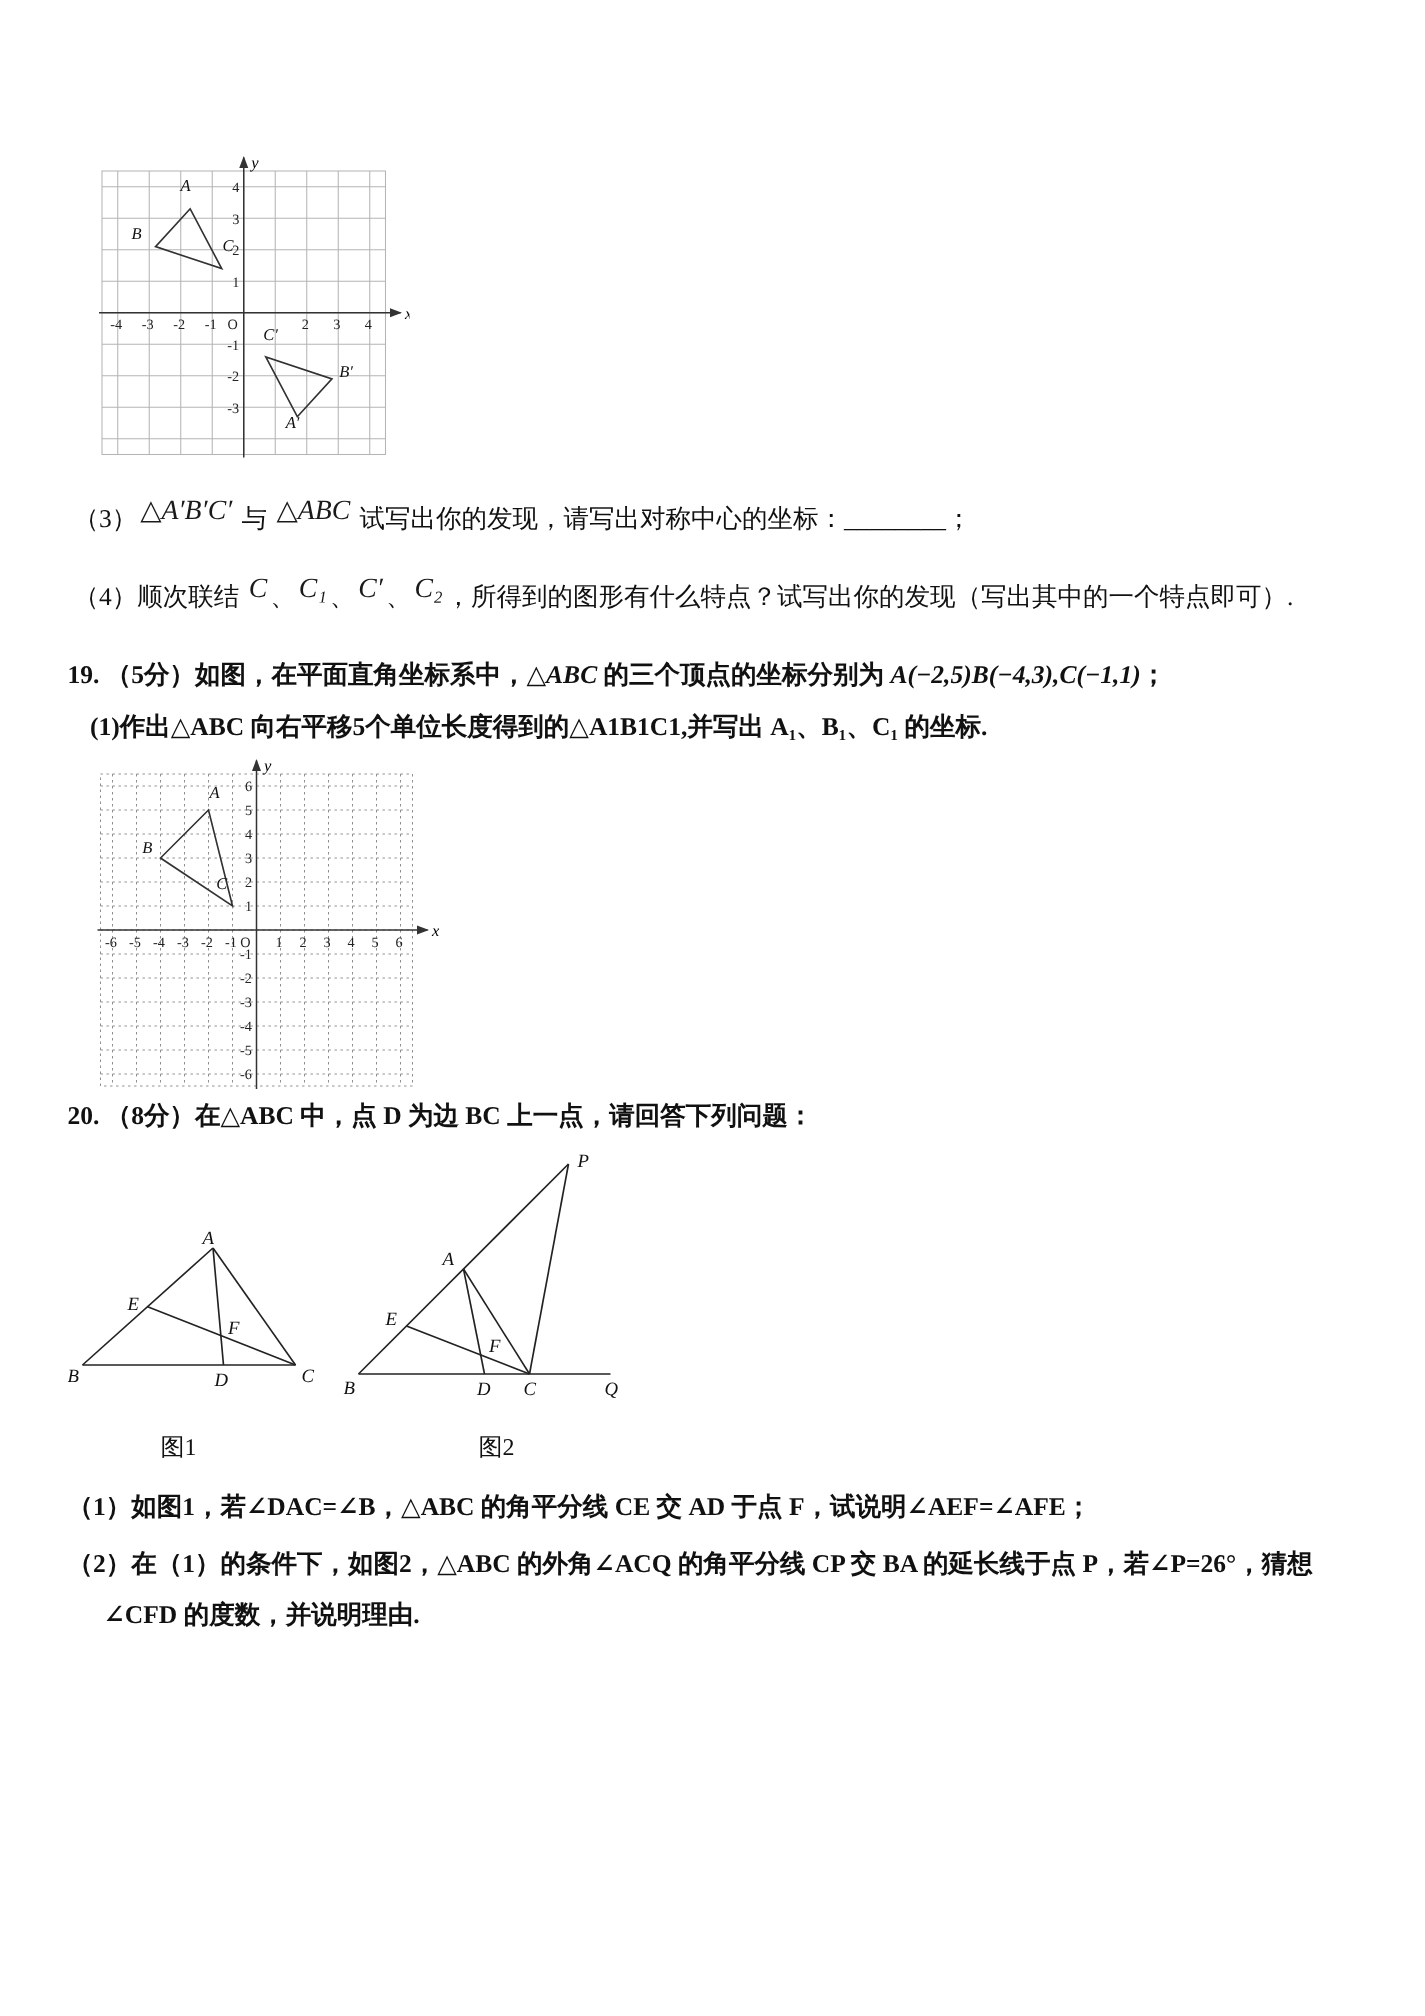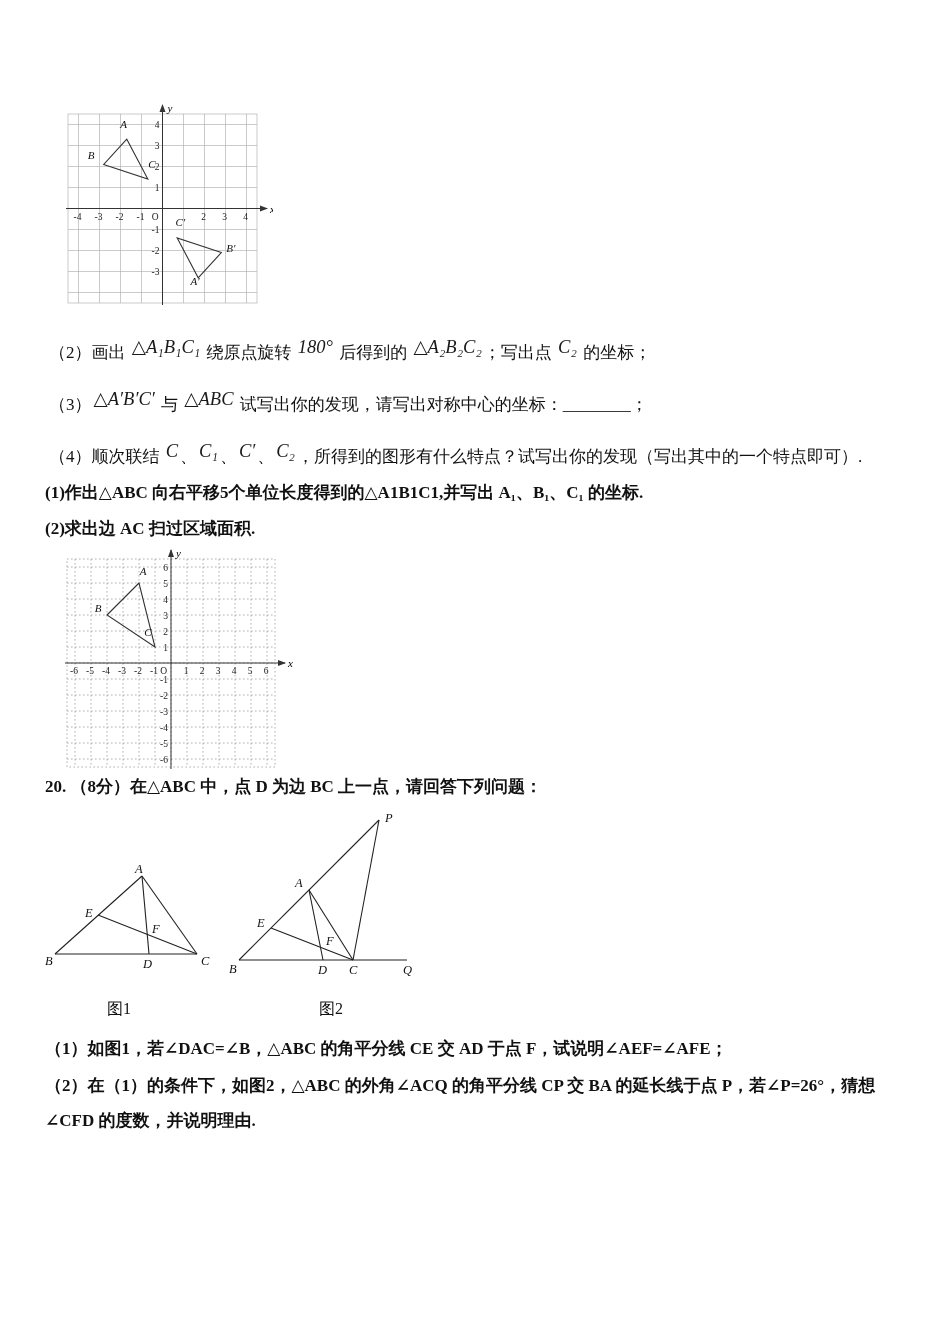--- a/index.html
+++ b/index.html
@@ -16,30 +16,30 @@
   .q18p.tight { margin-top:24px; }
   .fx {
     font-style:italic; font-size:18.5px;
     position:relative; top:-5px; padding:0 2px; color:#1a1a1a;
   }
   .fi { font-style:italic; }
   .bold { font-weight:700; }
   #grid1 { display:block; margin:0 0 0 17px; }
   #grid2 { display:block; margin:6px 0 0 8px; }
   .h19 { margin-top:24px; }
-  .sub { margin-top:10px; }
+  .sub { margin-top:10px;margin-left:15px; }
   .h20 { margin-top:1px; }
   .figrow { display:flex; align-items:flex-end; gap:12px; margin-top:8px; }
   .figcol { display:flex; flex-direction:column; }
   .fig-caption { font-size:16px; margin-top:19px; }
   .cap1 { margin-left:62px; }
   .cap2 { margin-left:90px; }
   .q20sub { margin-top:12px; }
   .q20sub.firstsub { margin-top:16px; }
-  .wrapline { margin-top:9px; }
+  .wrapline { margin-top:9px;margin-left:24px; }
   svg text { user-select:none; }
 </style>
 </head>
 <body>
 
 <div class="page">
 
   <svg id="grid1" width="211" height="209">
       <line x1="16.5" y1="14" x2="16.5" y2="203" stroke="#b5b5b5" stroke-width="0.7"></line>
       <line x1="37.5" y1="14" x2="37.5" y2="203" stroke="#b5b5b5" stroke-width="0.7"></line>
@@ -84,26 +84,25 @@
       <polygon points="64.8,39.2 41.7,64.4 85.8,79.10000000000001" fill="none" stroke="#333" stroke-width="1.1"></polygon>
       <text x="61.65" y="27.65" text-anchor="middle" font-style="italic" font-size="11px" font-family="&quot;Liberation Serif&quot;,&quot;DejaVu Serif&quot;,serif" fill="#111">A</text>
       <text x="29.1" y="59.15" text-anchor="middle" font-style="italic" font-size="11px" font-family="&quot;Liberation Serif&quot;,&quot;DejaVu Serif&quot;,serif" fill="#111">B</text>
       <text x="90" y="67.55" text-anchor="middle" font-style="italic" font-size="11px" font-family="&quot;Liberation Serif&quot;,&quot;DejaVu Serif&quot;,serif" fill="#111">C</text>
       <polygon points="136.20000000000002,177.79999999999998 159.29999999999998,152.6 115.2,137.9" fill="none" stroke="#333" stroke-width="1.1"></polygon>
       <text x="133.05" y="185.15" text-anchor="middle" font-style="italic" font-size="11px" font-family="&quot;Liberation Serif&quot;,&quot;DejaVu Serif&quot;,serif" fill="#111">A′</text>
       <text x="168.75" y="151.54999999999998" text-anchor="middle" font-style="italic" font-size="11px" font-family="&quot;Liberation Serif&quot;,&quot;DejaVu Serif&quot;,serif" fill="#111">B′</text>
       <text x="118.35" y="126.35" text-anchor="middle" font-style="italic" font-size="11px" font-family="&quot;Liberation Serif&quot;,&quot;DejaVu Serif&quot;,serif" fill="#111">C′</text>
     </svg>
 
-  <p class="q q18p"><span>（2）画出 </span><span class="fx">△A₁B₁C₁</span><span> 绕原点旋转 </span><span class="fx">180°</span><span> 后得到的 </span><span class="fx">△A₂B₂C₂</span><span>；写出点 </span><span class="fx">C₂</span><span> 的坐标；</span></p>
   <p class="q q18p tight"><span>（3）</span><span class="fx">△A′B′C′</span><span> 与 </span><span class="fx">△ABC</span><span> 试写出你的发现，请写出对称中心的坐标：</span><span>________</span><span>；</span></p>
   <p class="q q18p tight"><span>（4）顺次联结 </span><span class="fx">C</span><span>、</span><span class="fx">C₁</span><span>、</span><span class="fx">C′</span><span>、</span><span class="fx">C₂</span><span>，所得到的图形有什么特点？试写出你的发现（写出其中的一个特点即可）.</span></p>
 
+  <p class="q bold h19"><span>19. （5分）如图，在平面直角坐标系中，</span><span class="fi">△ABC</span><span> 的三个顶点的坐标分别为 </span><span class="fi">A(−2,5)B(−4,3),C(−1,1)</span><span>；</span></p>
   <p class="q bold sub">(1)作出△ABC 向右平移5个单位长度得到的△A1B1C1,并写出 A₁、B₁、C₁ 的坐标.</p>
-  <p class="q bold sub">(2)求出边 AC 扫过区域面积.</p>
 
   <svg id="grid2" width="240" height="226">
       <line x1="22" y1="12" x2="22" y2="220" stroke="#8f8f8f" stroke-width="0.7" stroke-dasharray="1.6,2.4"></line>
       <line x1="38" y1="12" x2="38" y2="220" stroke="#8f8f8f" stroke-width="0.7" stroke-dasharray="1.6,2.4"></line>
       <line x1="54" y1="12" x2="54" y2="220" stroke="#8f8f8f" stroke-width="0.7" stroke-dasharray="1.6,2.4"></line>
       <line x1="70" y1="12" x2="70" y2="220" stroke="#8f8f8f" stroke-width="0.7" stroke-dasharray="1.6,2.4"></line>
       <line x1="86" y1="12" x2="86" y2="220" stroke="#8f8f8f" stroke-width="0.7" stroke-dasharray="1.6,2.4"></line>
       <line x1="102" y1="12" x2="102" y2="220" stroke="#8f8f8f" stroke-width="0.7" stroke-dasharray="1.6,2.4"></line>
       <line x1="118" y1="12" x2="118" y2="220" stroke="#8f8f8f" stroke-width="0.7" stroke-dasharray="1.6,2.4"></line>
       <line x1="134" y1="12" x2="134" y2="220" stroke="#8f8f8f" stroke-width="0.7" stroke-dasharray="1.6,2.4"></line>

